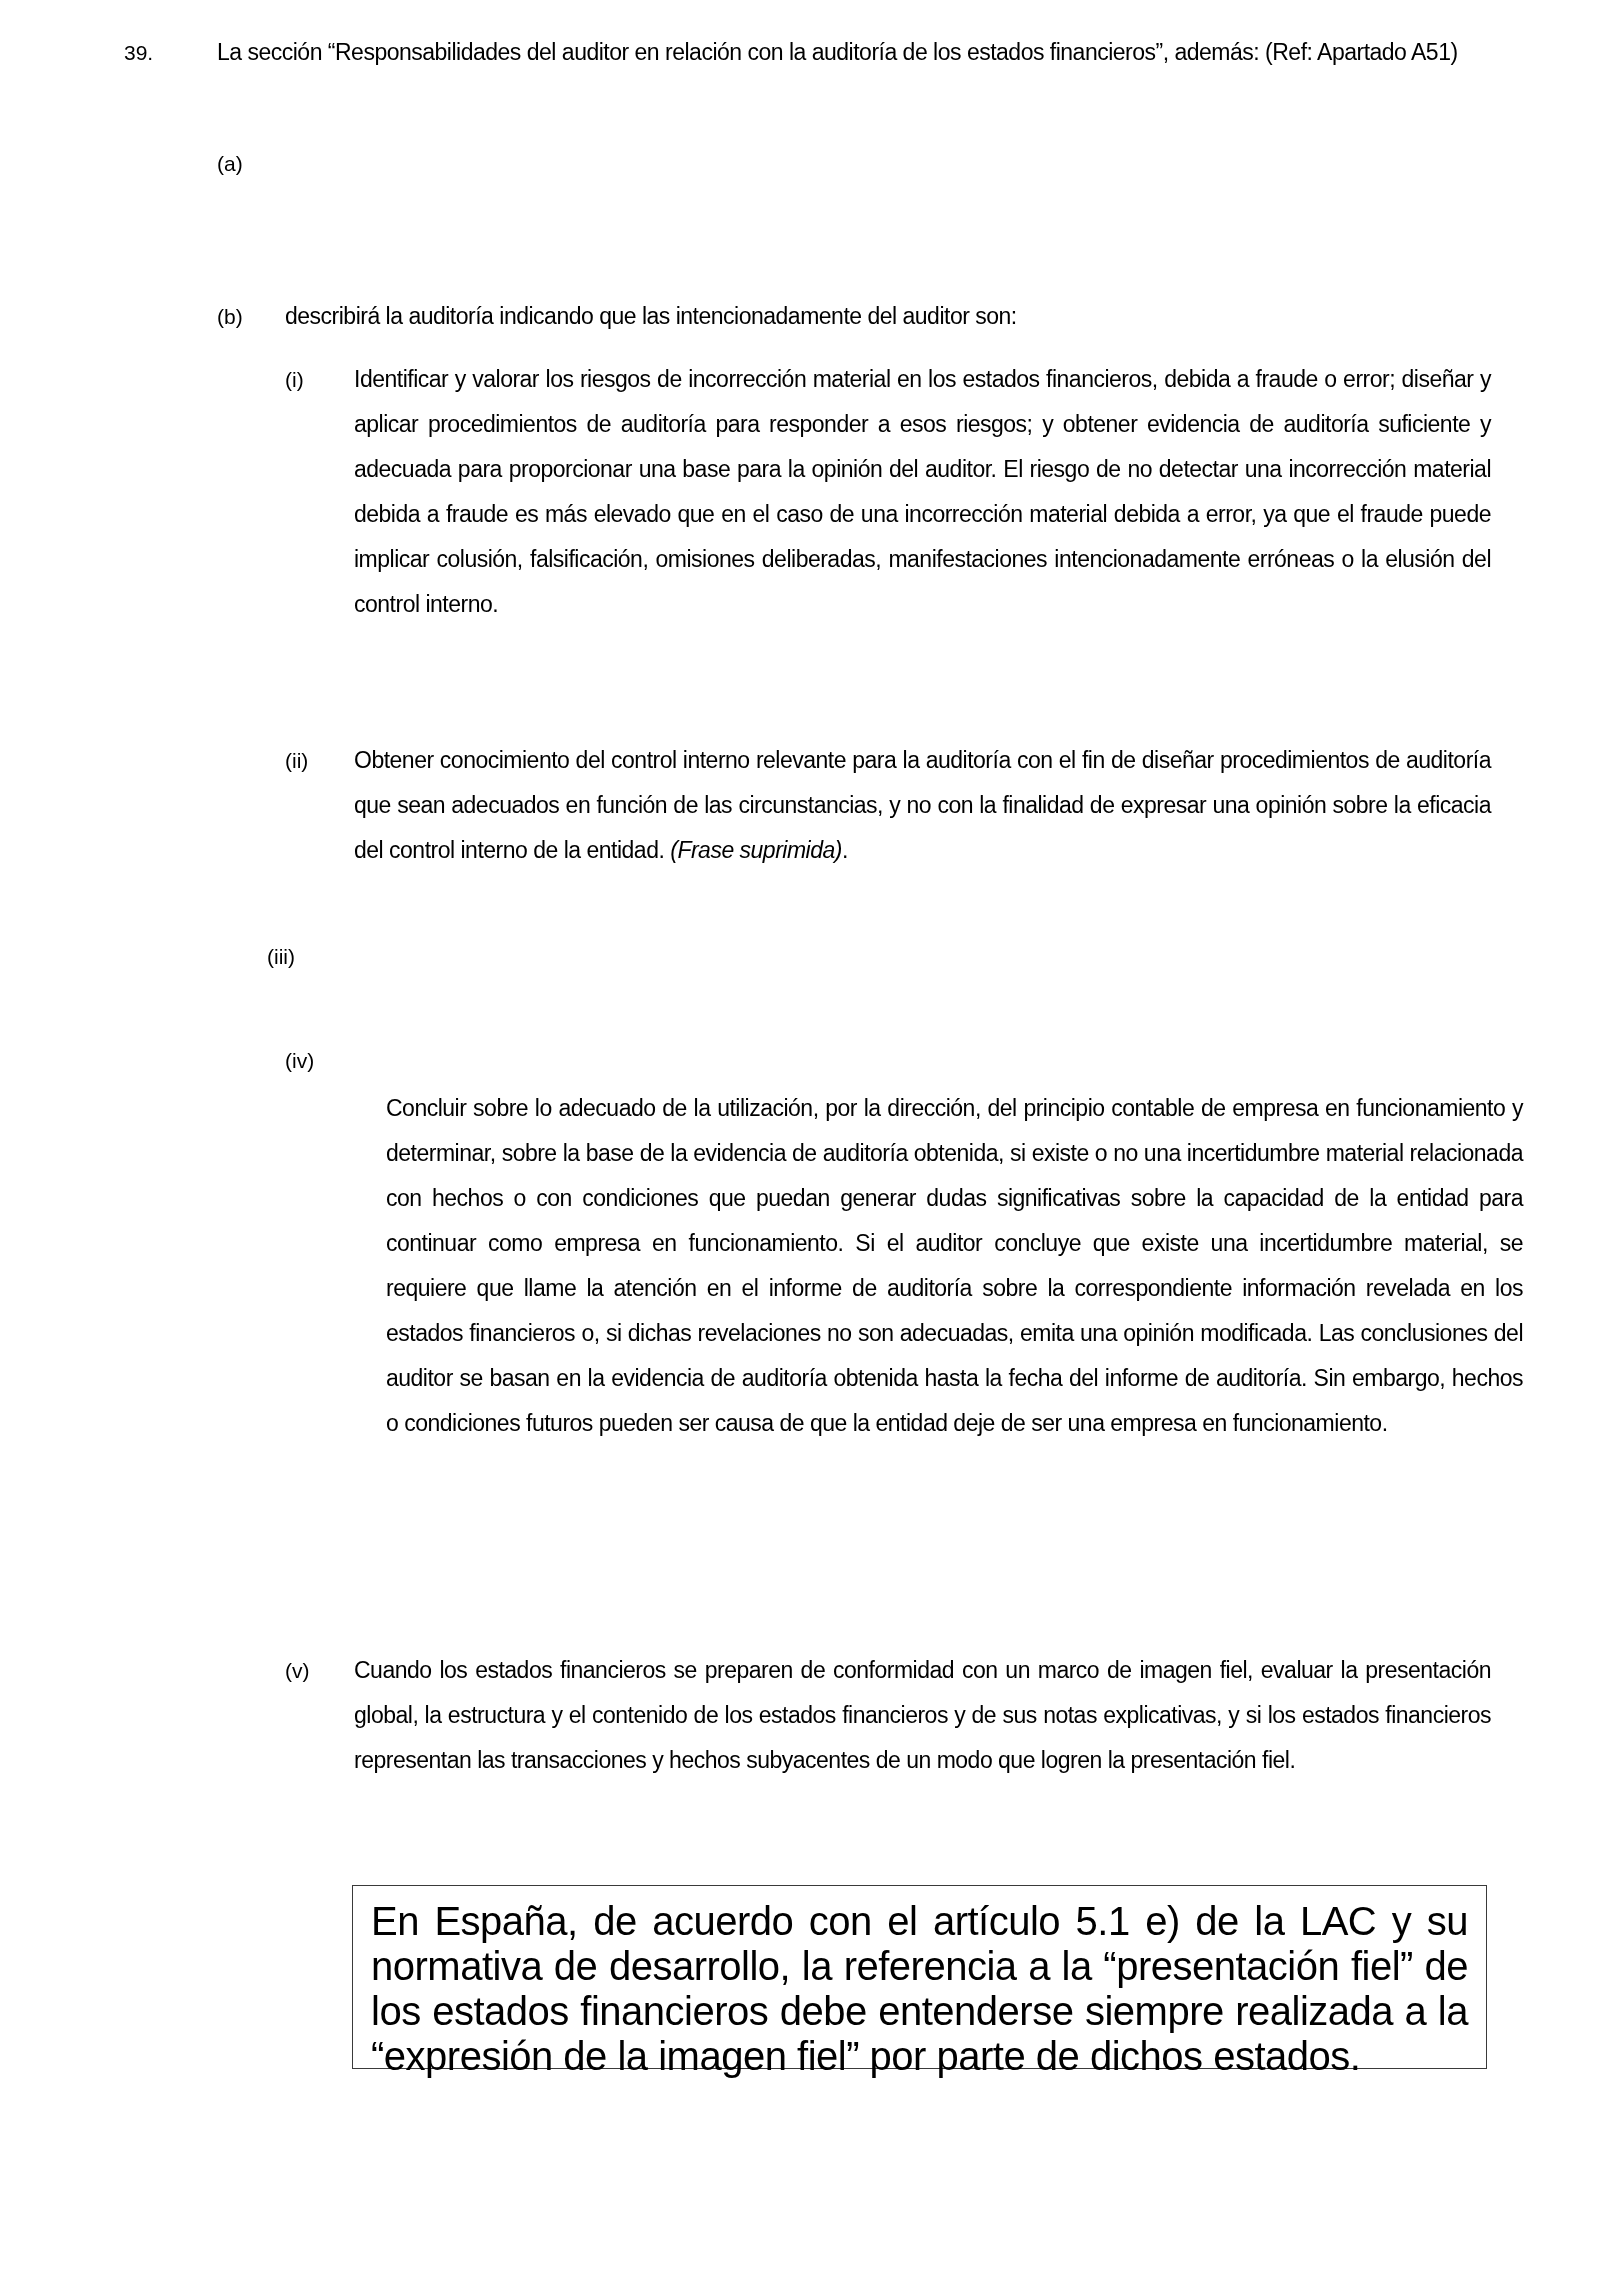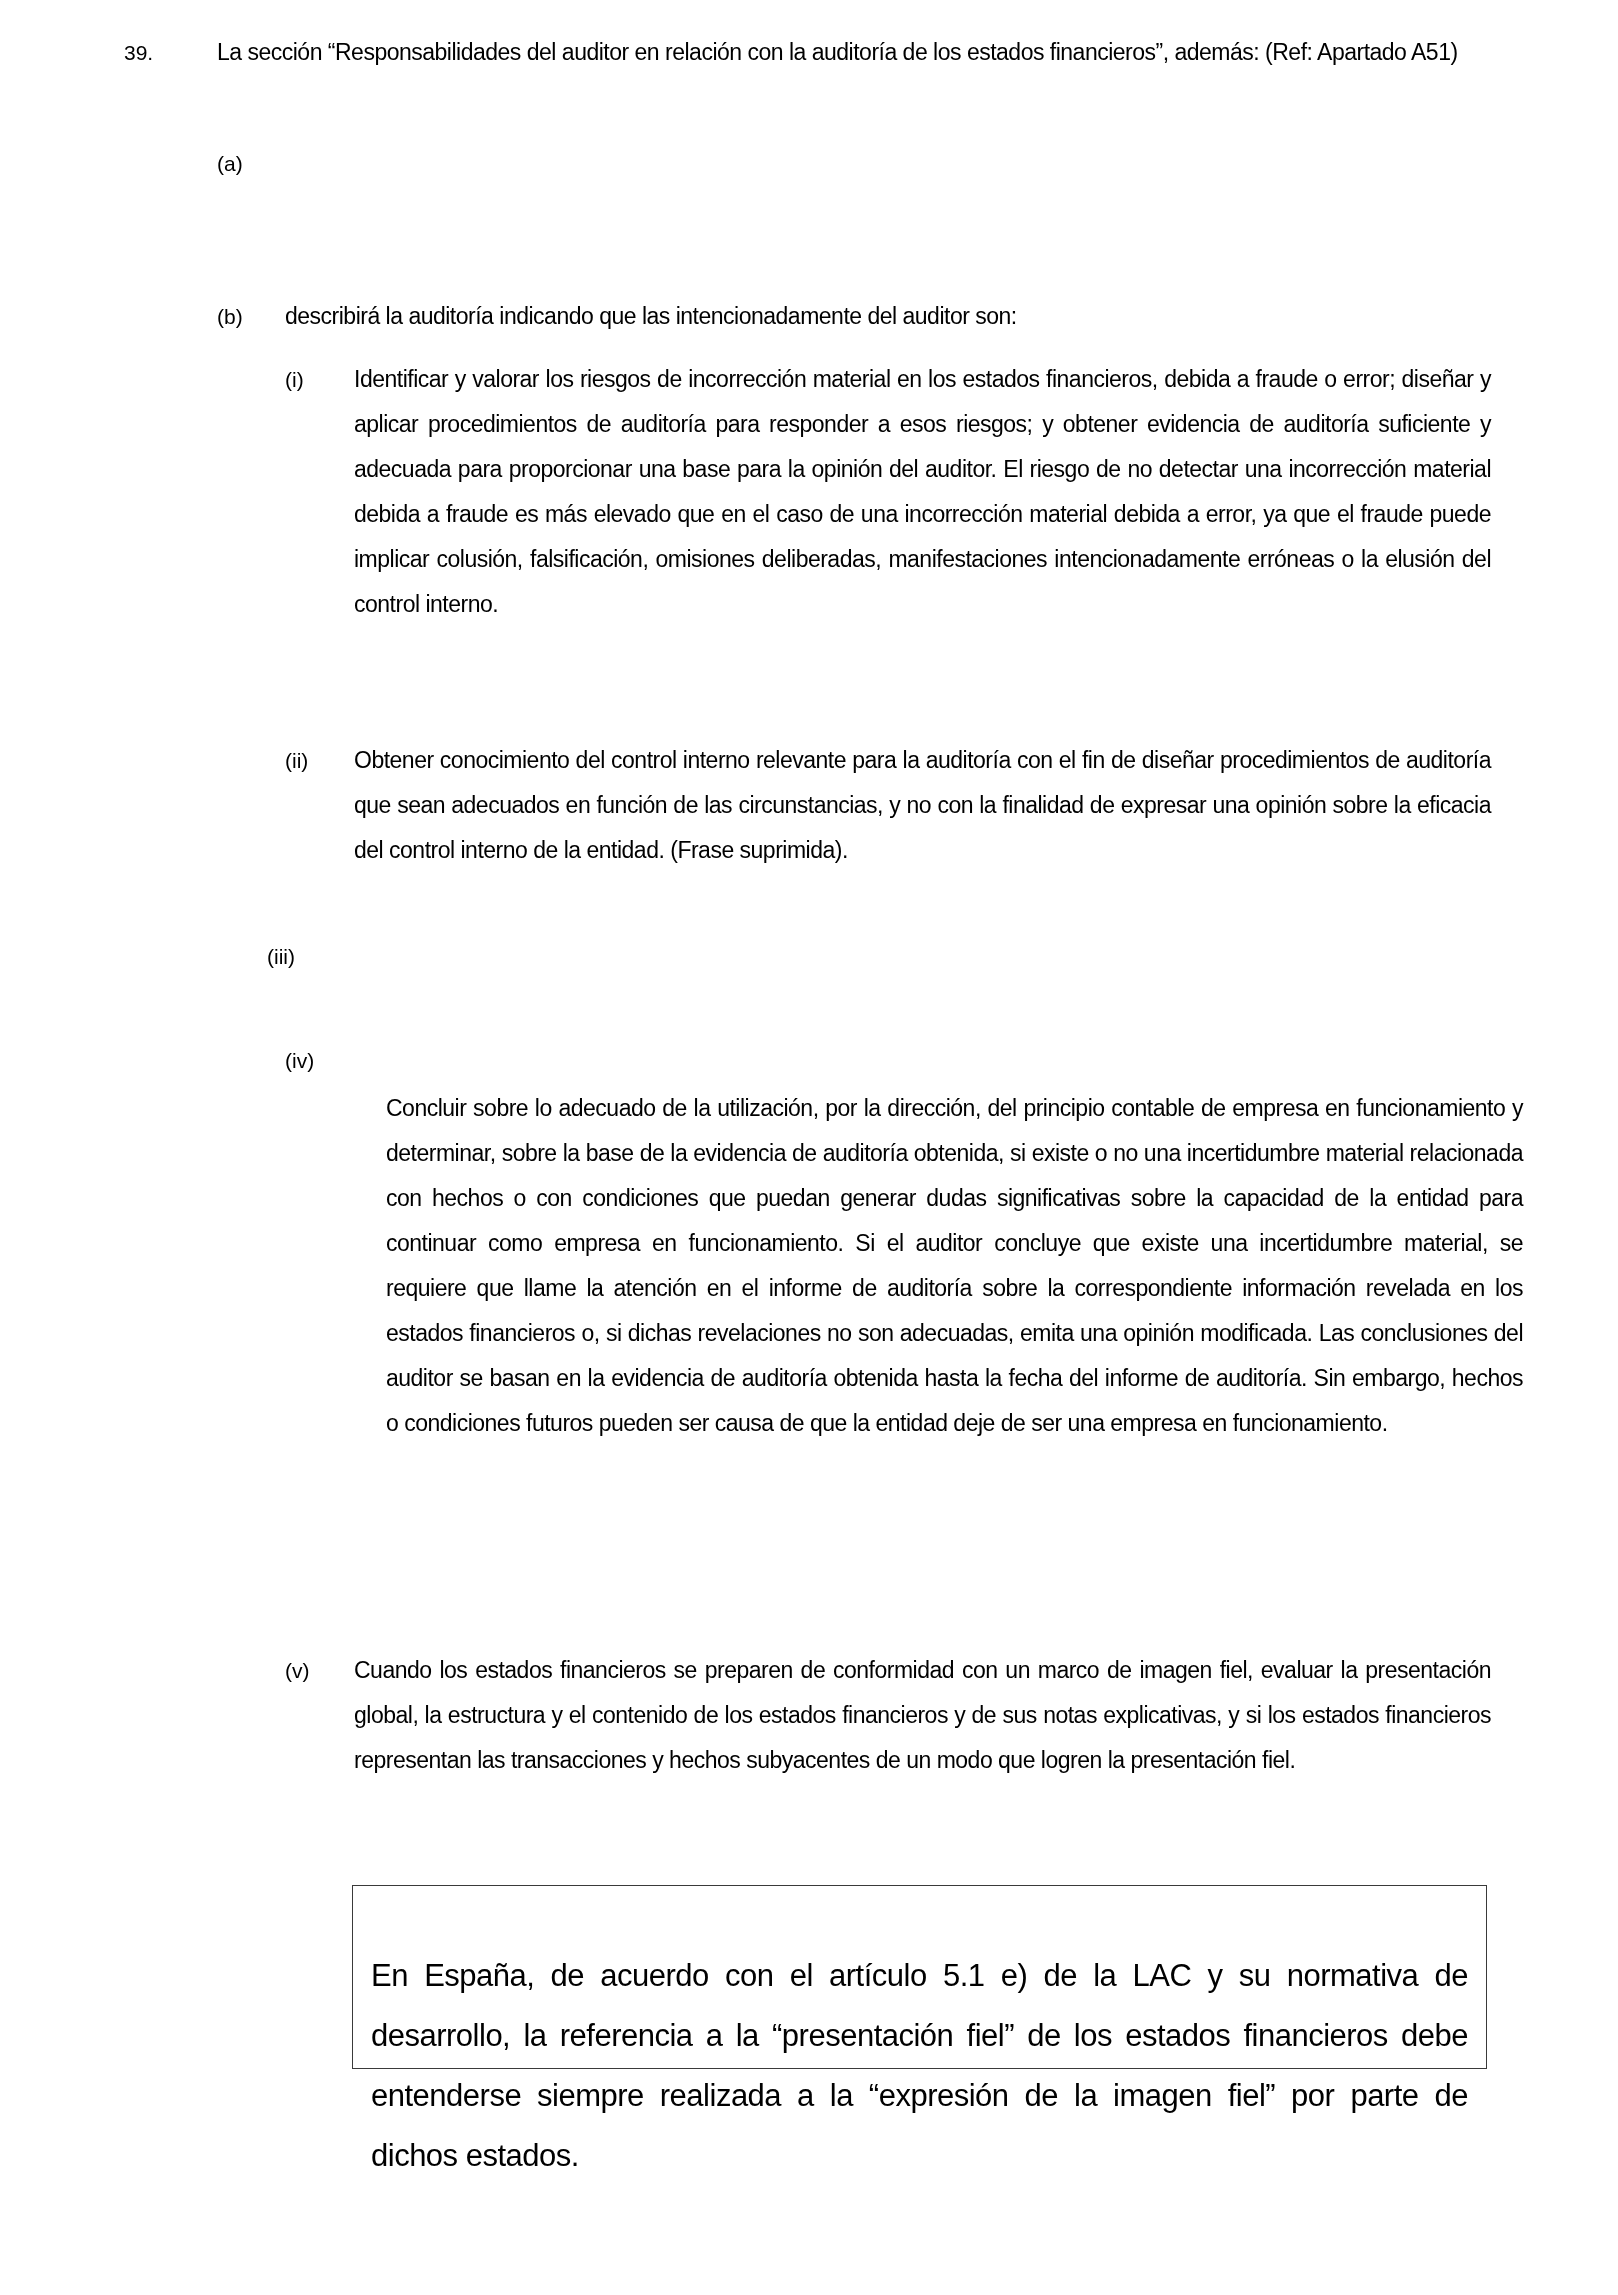--- a/index.html
+++ b/index.html
@@ -28,21 +28,21 @@
       line-height: 45px;
       text-align: justify;
       letter-spacing: -0.5px;
       word-spacing: 0px;
     }
     .num {
       position: absolute;
       font-size: 21px;
       line-height: 45px;
     }
-    .italic { }
+    .italic { font-style: italic; }
 
     
     #p39-num { left: 124px; top: 30px; }
     #p39-text { left: 217px; top: 30px; width: 1274px; }
 
     
     #pa-num { left: 217px; top: 141px; }
     #pa-text { left: 285px; top: 141px; width: 1206px; }
 
     
@@ -74,25 +74,24 @@
       position: absolute;
       left: 352px;
       top: 1885px;
       width: 1135px;
       height: 184px;
       border: 1.7px solid #3a3a3a;
       box-sizing: border-box;
       padding: 13.2px 18px 0 18px;
     }
     .note-box .note-text {
-      font-size: 31px;
-      line-height: 60px;
+      font-size: 40px;
+      line-height: 45px;
       text-align: justify;
       letter-spacing: -0.5px;
-      margin-top: 47px;
     }
   </style>
 </head>
 <body>
 
 <div class="page">
 
   <div id="p39-num" class="num">39.</div>
   <div id="p39-text" class="para">La sección “Responsabilidades del auditor en relación con la auditoría de los estados financieros”, además: (Ref: Apartado A51)</div>
 

